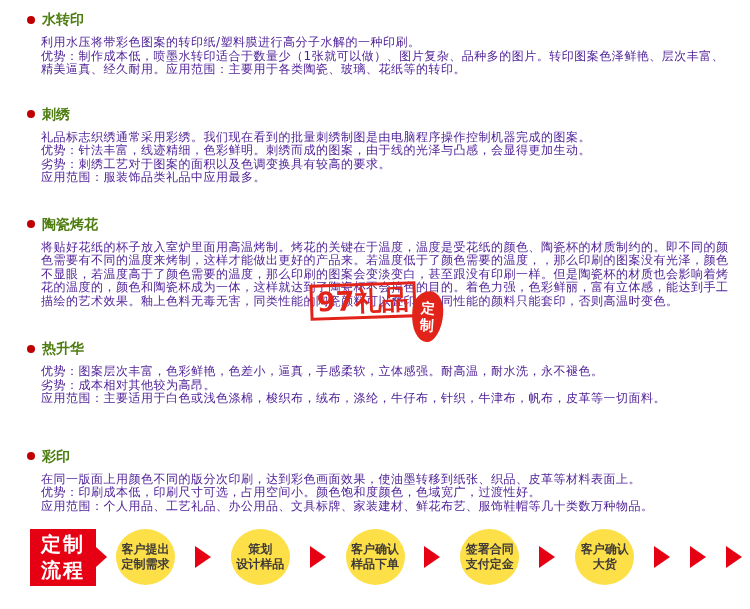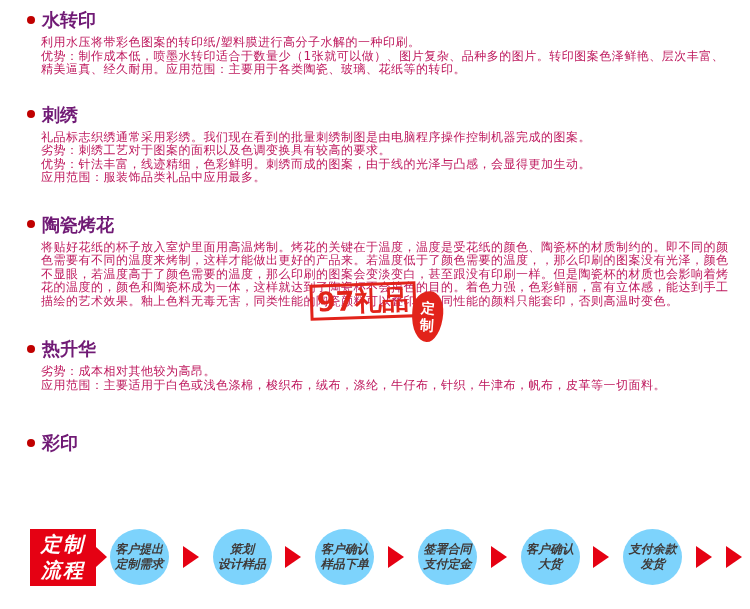--- a/index.html
+++ b/index.html
@@ -13,25 +13,25 @@
   }
   .content { padding: 12px 14px 0 27px; }
 
   .section { }
   .sec-head { display: flex; align-items: center; margin-bottom: 9px; }
   .bullet {
     width: 8px; height: 8px; border-radius: 50%;
     background: #c00000; margin-right: 7px; flex: 0 0 auto;
   }
   .sec-title {
-    font-size: 18px; font-weight: bold; color: #701a75; line-height: 15px;
+    font-size: 14px; font-weight: bold; color: #4d7c0f; line-height: 15px;
   }
   .sec-body { padding-left: 14px; }
   .sec-body p {
-    font-size: 12px; color: #be185d; line-height: 13.5px;
+    font-size: 12px; color: #4c1d95; line-height: 13.5px;
     letter-spacing: 0.5px;
   }
   .s1 { margin-bottom: 30px; }
   .s2 { margin-bottom: 32px; }
   .s3 { margin-bottom: 33px; }
   .s4 { margin-bottom: 43px; }
   .s5 { margin-bottom: 0; }
 
   
   .wm-box {
@@ -47,40 +47,40 @@
     border-radius: 55% 45% 48% 52% / 38% 42% 58% 55%;
     transform: rotate(4deg);
     display: flex; align-items: center; justify-content: center;
     color: #ffffff; font-size: 14px; font-weight: bold;
     line-height: 17px; text-align: center; white-space: pre-line;
   }
 
   
   .flow {
     position: absolute; left: 30px; top: 527px; width: 712px; height: 60px;
-    display: flex; align-items: center; justify-content: space-between; font-style: italic;
+    display: flex; align-items: center; justify-content: space-between;
   }
   .flow-label {
     position: relative; flex: 0 0 auto;
     width: 66px; height: 57px; background: #e50113;
     color: #ffffff; font-size: 20px; font-weight: bold;
     display: flex; align-items: center; justify-content: center;
     text-align: center; line-height: 26px; white-space: pre-line;
     letter-spacing: 2px;
   }
   .flow-label::after {
     content: ""; position: absolute; right: -11px; top: 50%;
     transform: translateY(-50%);
     border-left: 11px solid #e50113;
     border-top: 10px solid transparent;
     border-bottom: 10px solid transparent;
   }
   .step {
     flex: 0 0 auto; width: 59px; height: 56px;
-    background: #7dd3fc; border-radius: 50%;
+    background: #fde047; border-radius: 50%;
     display: flex; align-items: center; justify-content: center;
     text-align: center; font-size: 12px; font-weight: bold;
     color: #3f3a39; line-height: 15px; white-space: pre-line;
   }
   .flow-arrow {
     flex: 0 0 auto; width: 0; height: 0;
     border-left: 16px solid #e50113;
     border-top: 11px solid transparent;
     border-bottom: 11px solid transparent;
   }
@@ -101,51 +101,57 @@
     </div>
   </div>
 
   <div class="section s2">
     <div class="sec-head">
       <span class="bullet"></span>
       <span class="sec-title">刺绣</span>
     </div>
     <div class="sec-body">
       <p>礼品标志织绣通常采用彩绣。我们现在看到的批量刺绣制图是由电脑程序操作控制机器完成的图案。</p>
+      <p>优势：针法丰富，线迹精细，色彩鲜明。刺绣而成的图案，由于线的光泽与凸感，会显得更加生动。</p>
       <p>劣势：刺绣工艺对于图案的面积以及色调变换具有较高的要求。</p>
-      <p>优势：针法丰富，线迹精细，色彩鲜明。刺绣而成的图案，由于线的光泽与凸感，会显得更加生动。</p>
       <p>应用范围：服装饰品类礼品中应用最多。</p>
     </div>
   </div>
 
   <div class="section s3">
     <div class="sec-head">
       <span class="bullet"></span>
       <span class="sec-title">陶瓷烤花</span>
     </div>
     <div class="sec-body">
       <p>将贴好花纸的杯子放入室炉里面用高温烤制。烤花的关键在于温度，温度是受花纸的颜色、陶瓷杯的材质制约的。即不同的颜色需要有不同的温度来烤制，这样才能做出更好的产品来。若温度低于了颜色需要的温度，，那么印刷的图案没有光泽，颜色不显眼，若温度高于了颜色需要的温度，那么印刷的图案会变淡变白，甚至跟没有印刷一样。但是陶瓷杯的材质也会影响着烤花的温度的，颜色和陶瓷杯成为一体，这样就达到了陶瓷杯不会掉色的目的。着色力强，色彩鲜丽，富有立体感，能达到手工描绘的艺术效果。釉上色料无毒无害，同类性能的陶瓷颜料可以叠印，不同性能的颜料只能套印，否则高温时变色。</p>
     </div>
   </div>
 
   <div class="section s4">
     <div class="sec-head">
       <span class="bullet"></span>
       <span class="sec-title">热升华</span>
     </div>
     <div class="sec-body">
+      <p>优势：图案层次丰富，色彩鲜艳，色差小，逼真，手感柔软，立体感强。耐高温，耐水洗，永不褪色。</p>
       <p>劣势：成本相对其他较为高昂。</p>
       <p>应用范围：主要适用于白色或浅色涤棉，梭织布，绒布，涤纶，牛仔布，针织，牛津布，帆布，皮革等一切面料。</p>
     </div>
   </div>
 
   <div class="section s5">
     <div class="sec-head">
       <span class="bullet"></span>
       <span class="sec-title">彩印</span>
+    </div>
+    <div class="sec-body">
+      <p>在同一版面上用颜色不同的版分次印刷，达到彩色画面效果，使油墨转移到纸张、织品、皮革等材料表面上。</p>
+      <p>优势：印刷成本低，印刷尺寸可选，占用空间小。颜色饱和度颜色，色域宽广，过渡性好。</p>
+      <p>应用范围：个人用品、工艺礼品、办公用品、文具标牌、家装建材、鲜花布艺、服饰鞋帽等几十类数万种物品。</p>
     </div>
   </div>
 
 </div>
 
 <div class="wm-box">97礼品</div>
 <div class="wm-seal">定
 制</div>
 
 <div class="flow">
@@ -160,17 +166,15 @@
   <div class="flow-arrow"></div>
   <div class="step">客户确认
 样品下单</div>
   <div class="flow-arrow"></div>
   <div class="step">签署合同
 支付定金</div>
   <div class="flow-arrow"></div>
   <div class="step">客户确认
 大货</div>
   <div class="flow-arrow"></div>
-  <div class="step">支付余款
-发货</div>
   <div class="flow-arrow"></div>
   <div class="flow-arrow"></div>
 </div>
 
 </body></html>

